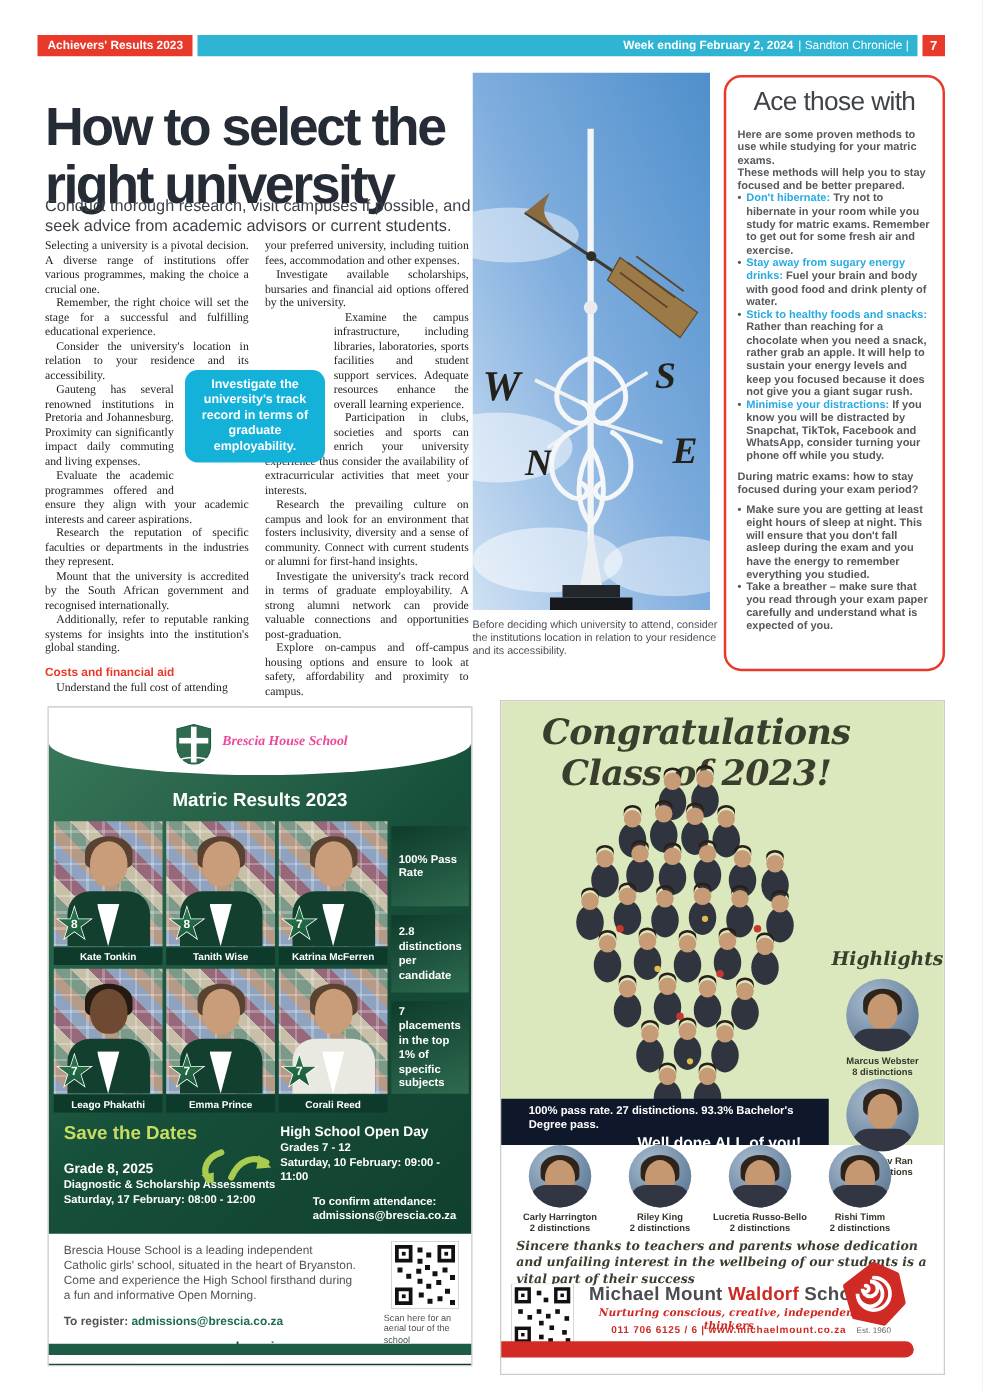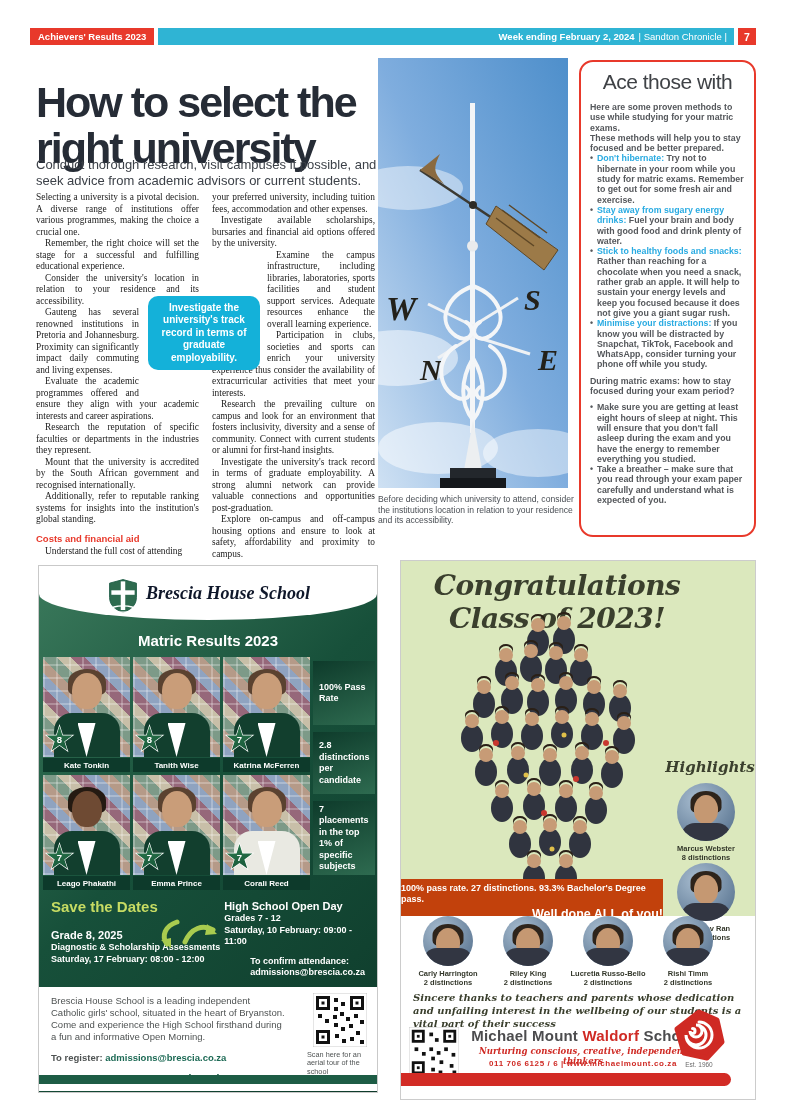--- a/index.html
+++ b/index.html
@@ -46,21 +46,21 @@
   .tip::before{content:"•";position:absolute;left:0;top:0;color:#55585c;}
   .lead{color:#29abe2;}
 
   
   .brescia{position:absolute;left:38px;top:565px;width:340px;height:528px;border:1px solid #c9c9c9;
            box-sizing:border-box;background:linear-gradient(135deg,#3b7a5c,#17503a 45%,#0e3b2b);}
   .b-head{position:relative;height:54px;background:#fff;
           border-bottom-left-radius:50% 26px;border-bottom-right-radius:50% 26px;
           display:flex;align-items:center;justify-content:center;gap:6px;}
   .b-script{font-family:"Liberation Serif",serif;font-style:italic;font-weight:bold;
-            font-size:18px;color:#0f172a;}
+            font-size:11px;color:#ec4899;}
   .b-banner{color:#fff;font-size:15px;font-weight:bold;text-align:center;margin:12px 0 8px;}
   .b-body{display:flex;padding:0 4px;}
   .b-grid{width:266px;display:grid;grid-template-columns:repeat(3,87px);grid-auto-rows:auto;gap:3px;}
   .b-photo{height:100px;position:relative;overflow:hidden;background:
      repeating-linear-gradient(0deg, rgba(255,255,255,.25) 0 2px, transparent 2px 13px),
      repeating-linear-gradient(90deg, rgba(255,255,255,.25) 0 2px, transparent 2px 13px),
      repeating-linear-gradient(45deg,#8fa3c0 0 10px,#b59a88 10px 20px,#7d9a88 20px 30px,#c8bfa8 30px 40px,#96687a 40px 50px);}
   .ph-head{position:absolute;top:16px;left:50%;transform:translateX(-50%);width:30px;height:36px;
            border-radius:50% 50% 46% 46%;background:#c99d79;z-index:2;}
   .ph-hair{position:absolute;top:12px;left:50%;transform:translateX(-50%);width:38px;height:26px;
@@ -110,22 +110,22 @@
   .mm-high-title{position:absolute;top:197px;left:264px;width:90px;text-align:center;font-size:15px;}
   .mmp{position:absolute;width:58px;height:58px;border-radius:50%;overflow:hidden;
        background:radial-gradient(circle at 35% 30%,#a8bdd0,#647e99 75%);}
   .mmp .hd{position:absolute;top:12px;left:50%;transform:translateX(-50%);width:24px;height:29px;
            border-radius:50% 50% 46% 46%;background:#c59872;z-index:2;}
   .mmp .hr{position:absolute;top:8px;left:50%;transform:translateX(-50%);width:31px;height:22px;
            border-radius:50% 50% 24% 24%;background:#2e241b;z-index:1;}
   .mmp .sh{position:absolute;bottom:-4px;left:50%;transform:translateX(-50%);width:50px;height:22px;
            border-radius:14px 14px 0 0;background:#323642;z-index:3;}
   .mm-cap{position:absolute;width:100px;text-align:center;font-size:7.5px;line-height:9px;color:#33372a;font-weight:bold;}
-  .mm-banner{position:absolute;top:318px;left:0;width:262px;height:37px;background:#c2410c;color:#fff;
-             padding:4px 0;box-sizing:border-box;}
+  .mm-banner{position:absolute;top:318px;left:0;width:262px;height:37px;background:#0f172a;color:#fff;
+             padding:4px 22px;box-sizing:border-box;}
   .mm-banner .l1{font-size:9px;font-weight:bold;line-height:11px;}
   .mm-banner .l2{font-size:12.5px;font-weight:bold;text-align:right;margin-top:2px;}
   .mm-thanks{position:absolute;top:430px;left:12px;width:332px;font-size:10px;line-height:13px;}
   .mm-qr{position:absolute;top:466px;left:8px;}
   .mm-name{position:absolute;top:466px;left:66px;width:232px;text-align:center;font-size:15px;
            font-weight:bold;color:#4c4c4e;letter-spacing:0.2px;}
   .mm-name .red{color:#cf2a24;}
   .mm-tag{position:absolute;top:485px;left:66px;width:232px;text-align:center;font-size:8.5px;color:#cf2a24;}
   .mm-contact{position:absolute;top:498px;left:66px;width:232px;text-align:center;font-size:8px;
               font-weight:bold;color:#cf2a24;letter-spacing:0.6px;}

